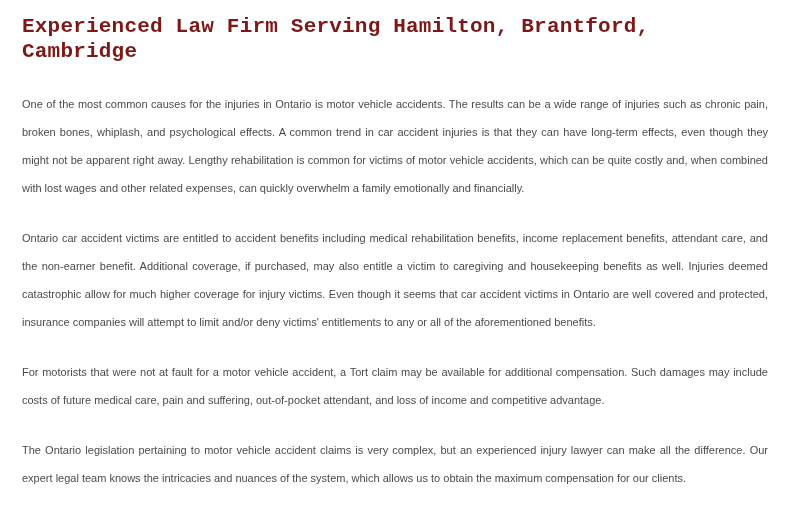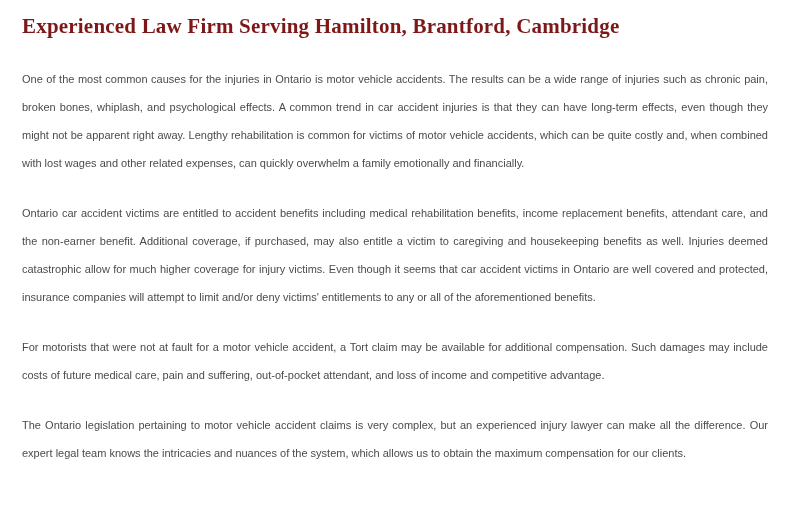--- a/index.html
+++ b/index.html
@@ -14,21 +14,21 @@
     overflow: hidden;
   }
   .page {
     box-sizing: border-box;
     width: 790px;
     height: 508px;
     padding: 14px 14px 0 22px;
     background: #ffffff;
   }
   .article-heading {
-    font-family: Liberation Serif, serif;
+    font-family: Liberation Mono, monospace;
     font-size: 21px;
     font-weight: bold;
     color: #7e1818;
     margin: 0 0 26px 0;
     letter-spacing: 0.2px;
     line-height: 1.2;
   }
   .article-body p {
     font-family: "Liberation Sans", sans-serif;
     font-size: 11px;

